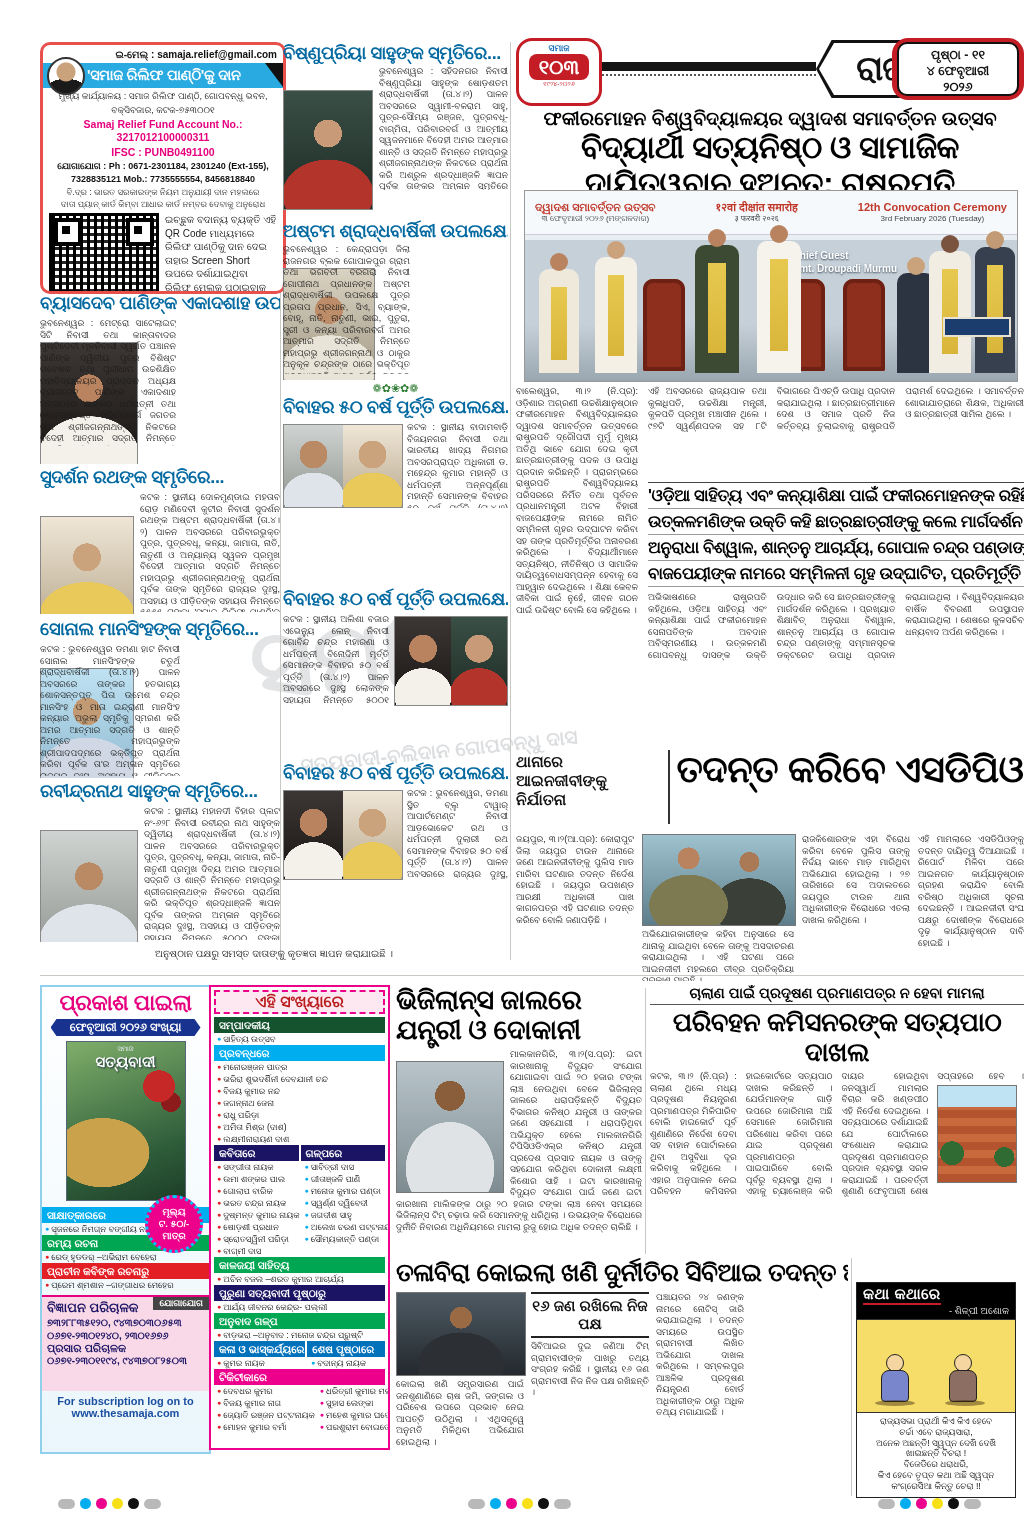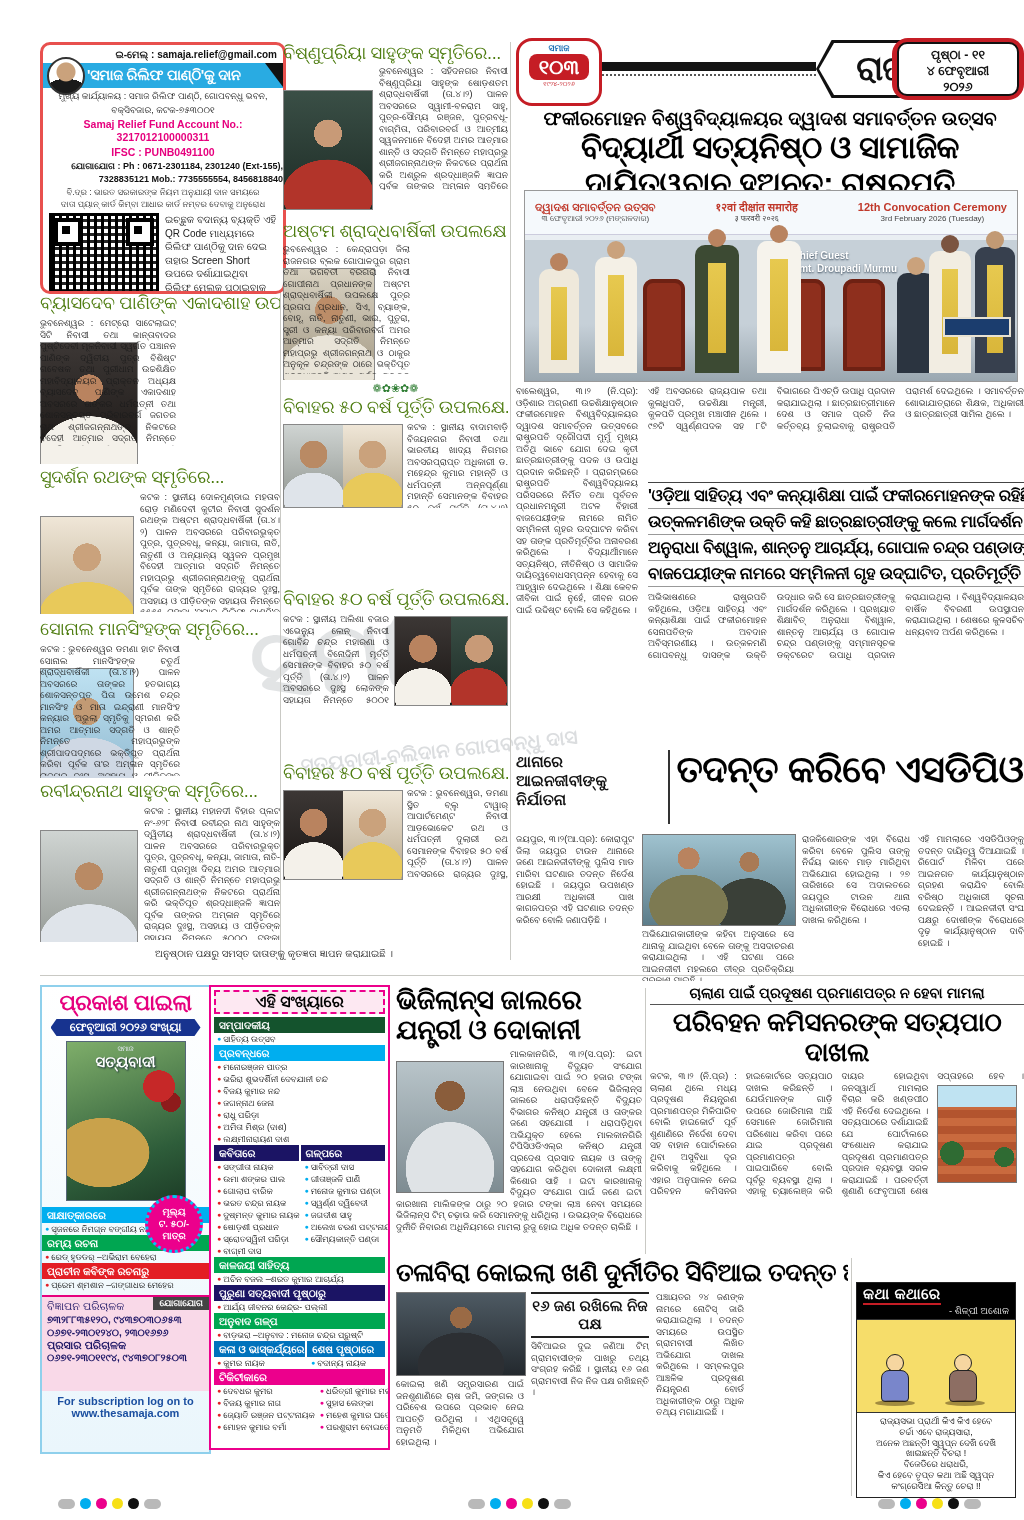--- a/index.html
+++ b/index.html
@@ -5,21 +5,21 @@
   html,body{margin:0;padding:0;background:#f2f2ee;}
   .page{position:relative;width:1024px;height:1520px;background:#ffffff;margin:0 auto;
         font-family:"Liberation Sans",sans-serif;overflow:hidden;color:#111;}
   .abs{position:absolute;}
   .preline{white-space:pre-line;}
   .hairline-v{position:absolute;width:1px;background:#c9c9c4;}
   .hairline-h{position:absolute;height:1px;background:#c9c9c4;}
 
   
   .body-txt{font-size:9px;line-height:11.5px;color:#1c1c1c;text-align:justify;overflow:hidden;}
-  .ob-h{font-weight:normal;font-size:18px;line-height:22px;letter-spacing:-.4px;color:#4d7c0f;overflow:hidden;white-space:nowrap;}
+  .ob-h{font-weight:bold;font-size:18px;line-height:22px;letter-spacing:-.4px;color:#0369a1;overflow:hidden;white-space:nowrap;}
   .kicker{font-weight:bold;text-align:center;color:#000;}
   .headline{font-weight:bold;text-align:center;color:#000;letter-spacing:-.5px;}
 
   
   .portrait{position:relative;overflow:hidden;border:1px solid #888;
     background:
       radial-gradient(ellipse 52% 30% at 50% 88%, var(--shirt) 0 99%, transparent 100%),
       radial-gradient(circle 14px at 50% 36%, var(--skin) 0 99%, transparent 100%),
       linear-gradient(var(--bg1), var(--bg2));}
   .pA{--skin:#b9835f;--shirt:#f4f1ea;--bg1:#3c3735;--bg2:#191513;}
@@ -36,21 +36,21 @@
   .relief .email{font-size:10px;font-weight:bold;text-align:right;padding:4px 6px 2px 2px;color:#111;}
   .relief .band{position:relative;background:#29abe2;color:#fff;font-weight:bold;font-size:14.5px;
                 padding:4px 10px 4px 44px;letter-spacing:-.3px;}
   .relief .band .tri{position:absolute;right:0;top:0;width:0;height:0;border-top:24px solid #111;border-left:18px solid transparent;}
   .relief .avatar{position:absolute;left:4px;top:-6px;width:34px;height:34px;border-radius:50%;
                   background:radial-gradient(circle at 50% 38%,#caa27c 0 9px,transparent 10px),
                              radial-gradient(ellipse 60% 34% at 50% 92%,#1a1a1a 0 99%,transparent 100%),#fff;
                   border:2px solid #333;}
   .relief .addr{font-size:9px;text-align:center;line-height:11px;color:#222;margin-top:3px;}
   .relief .acct{font-size:10.5px;font-weight:bold;color:#e6007e;text-align:center;line-height:13px;margin-top:2px;}
-  .relief .ph{font-size:9px;font-weight:bold;text-align:right;line-height:11px;color:#111;margin-top:2px;}
+  .relief .ph{font-size:9px;font-weight:bold;text-align:center;line-height:11px;color:#111;margin-top:2px;}
   .relief .note{font-size:8.5px;text-align:center;line-height:10px;color:#333;margin-top:2px;}
   .qr-wrap{display:flex;gap:6px;padding:4px 6px;}
   .qr{position:relative;width:104px;height:104px;border:3px solid #000;background:
       repeating-linear-gradient(0deg,rgba(0,0,0,.85) 0 3px,transparent 3px 7px),
       repeating-linear-gradient(90deg,#000 0 3px,#fff 3px 7px);}
   .qr .eye{position:absolute;width:20px;height:20px;border:4px solid #000;background:#fff;}
   .qr .eye::after{content:"";position:absolute;left:4px;top:4px;width:8px;height:8px;background:#000;}
   .qr .e1{left:2px;top:2px}.qr .e2{right:2px;top:2px}.qr .e3{left:2px;bottom:2px}
   .qr-note{font-size:10px;line-height:13.5px;color:#222;}
 
@@ -132,21 +132,21 @@
       <span class="avatar"></span>
       <span>'ସମାଜ ରିଲିଫ ପାଣ୍ଠି'କୁ ଦାନ</span>
       <span class="tri"></span>
     </div>
     <div class="addr">ମୁଖ୍ୟ କାର୍ଯ୍ୟାଳୟ : ସମାଜ ରିଲିଫ ପାଣ୍ଠି, ଗୋପବନ୍ଧୁ ଭବନ,</div>
     <div class="addr">ବକ୍ସିବଜାର, କଟକ-୭୫୩୦୦୧</div>
     <div class="acct">Samaj Relief Fund Account No.: 3217012100000311</div>
     <div class="acct">IFSC : PUNB0491100</div>
     <div class="ph">ଯୋଗାଯୋଗ :  Ph : 0671-2301184, 2301240 (Ext-155),</div>
     <div class="ph">7328835121   Mob.: 7735555554, 8456818840</div>
-    <div class="note">ବି.ଦ୍ର : ଭାରତ ସରକାରଙ୍କ ନିୟମ ଅନୁଯାୟୀ ଦାନ ସମୟରେ</div>
+    <div class="note">ବି.ଦ୍ର : ଭାରତ ସରକାରଙ୍କ ନିୟମ ଅନୁଯାୟୀ ଦାନ ମହଲରେ</div>
     <div class="note">ଦାତା ପ୍ୟାନ୍ କାର୍ଡ କିମ୍ବା ଆଧାର କାର୍ଡ ନମ୍ବର ଦେବାକୁ ଅନୁରୋଧ</div>
     <div class="qr-wrap">
       <div class="qr">
         <span class="eye e1"></span>
         <span class="eye e2"></span>
         <span class="eye e3"></span>
       </div>
       <div class="qr-note preline">ଇଚ୍ଛୁକ ବଦାନ୍ୟ ବ୍ୟକ୍ତି ଏହି
 QR Code ମାଧ୍ୟମରେ
 ରିଲିଫ ପାଣ୍ଠିକୁ ଦାନ ଦେଇ
@@ -352,32 +352,32 @@
     <div style="margin-top:6px">
       <div class="bar" style="background:#00aeef">ସାକ୍ଷାତ୍‌କାରରେ</div>
       <div class="item-line"><span class="bu bu-cyan">●</span><span>ସୃଜନରେ ନିମଗ୍ନ ବଙ୍ଗୀୟ ନନ୍ଦ</span></div>
       <div class="bar" style="background:#00a651">ରମ୍ୟ ରଚନା</div>
       <div class="item-line"><span class="bu bu-red">●</span><span>ରେଡ୍ ହୁଡଡର୍ –ଅଭିରାମ ବେହେରା</span></div>
       <div class="bar" style="background:#e31e24">ପ୍ରାଚୀନ କବିଙ୍କ ରଚନାରୁ</div>
       <div class="item-line"><span class="bu bu-red">●</span><span>ପ୍ରେମ ଶ୍ମଶାନ –ଗଙ୍ଗାଧର ମେହେର</span></div>
     </div>
     <div style="position:relative;margin-top:4px;background:#f9d9e8;border-top:2px solid #e6007e;padding:3px 5px;height:88px">
       <div style="position:absolute;right:0;top:0;background:#444;color:#fff;font-size:9px;font-weight:bold;padding:1px 6px">ଯୋଗାଯୋଗ</div>
-      <div style="font-weight:normal;font-size:11px;color:#1b1464">ବିଜ୍ଞାପନ ପରିଚାଳକ</div>
+      <div style="font-weight:bold;font-size:13px;color:#1b1464">ବିଜ୍ଞାପନ ପରିଚାଳକ</div>
       <div class="preline" style="font-weight:bold;font-size:10px;line-height:13px;color:#1b1464">୭୩୨୮୮୩୫୧୨୦, ୯୪୩୭୦୩୦୬୫୩
 ୦୬୭୧-୨୩୦୧୨୪୦, ୨୩୦୧୬୭୬</div>
       <div style="font-weight:bold;font-size:11px;color:#1b1464">ପ୍ରସାର ପରିଚାଳକ</div>
       <div style="font-weight:bold;font-size:10px;color:#1b1464">୦୬୭୧-୨୩୦୧୧୯୪, ୯୪୩୭୦୮୨୫୦୩</div>
     </div>
     <div style="text-align:center;font-weight:bold;font-size:11px;color:#1b4fa0;margin-top:4px">For subscription log on to</div>
     <div style="text-align:center;font-weight:bold;font-size:11px;color:#1b4fa0">www.thesamaja.com</div>
   </div>
 
   <div class="abs" style="left:209px;top:985px;width:181px;height:465px;border:2px solid #ec008c;background:#fff;overflow:hidden;padding:3px;box-sizing:border-box">
-    <div style="background:#fde8f2;border:2px dashed #ec008c;color:#000000;font-weight:bold;font-size:16px;text-align:center;padding:1px 0">ଏହି ସଂଖ୍ୟାରେ</div>
+    <div style="background:#fde8f2;border:2px dashed #ec008c;color:#b91c1c;font-weight:bold;font-size:16px;text-align:center;padding:1px 0">ଏହି ସଂଖ୍ୟାରେ</div>
 
     <div class="bar" style="background:#14532d;margin-top:3px">ସମ୍ପାଦକୀୟ</div>
     <div class="item-line"><span class="bu bu-cyan">●</span><span>ସାହିତ୍ୟ ଉତ୍ସବ</span></div>
 
     <div class="bar" style="background:#00aeef">ପ୍ରବନ୍ଧରେ</div>
     <div class="item-line"><span class="bu bu-red">●</span><span>ମନୋରଞ୍ଜନ ପାତ୍ର</span></div>
     <div class="item-line"><span class="bu bu-red">●</span><span>ଭରିରା ଶୁଭଦର୍ଶିନୀ ଦେବଯାନୀ ଚନ୍ଦ</span></div>
     <div class="item-line"><span class="bu bu-red">●</span><span>ବିଜୟ କୁମାର ନନ୍ଦ</span></div>
     <div class="item-line"><span class="bu bu-red">●</span><span>ଜଗନ୍ନାଥ ଜେନା</span></div>
     <div class="item-line"><span class="bu bu-red">●</span><span>ରାଧୁ ପରିଡ଼ା</span></div>

